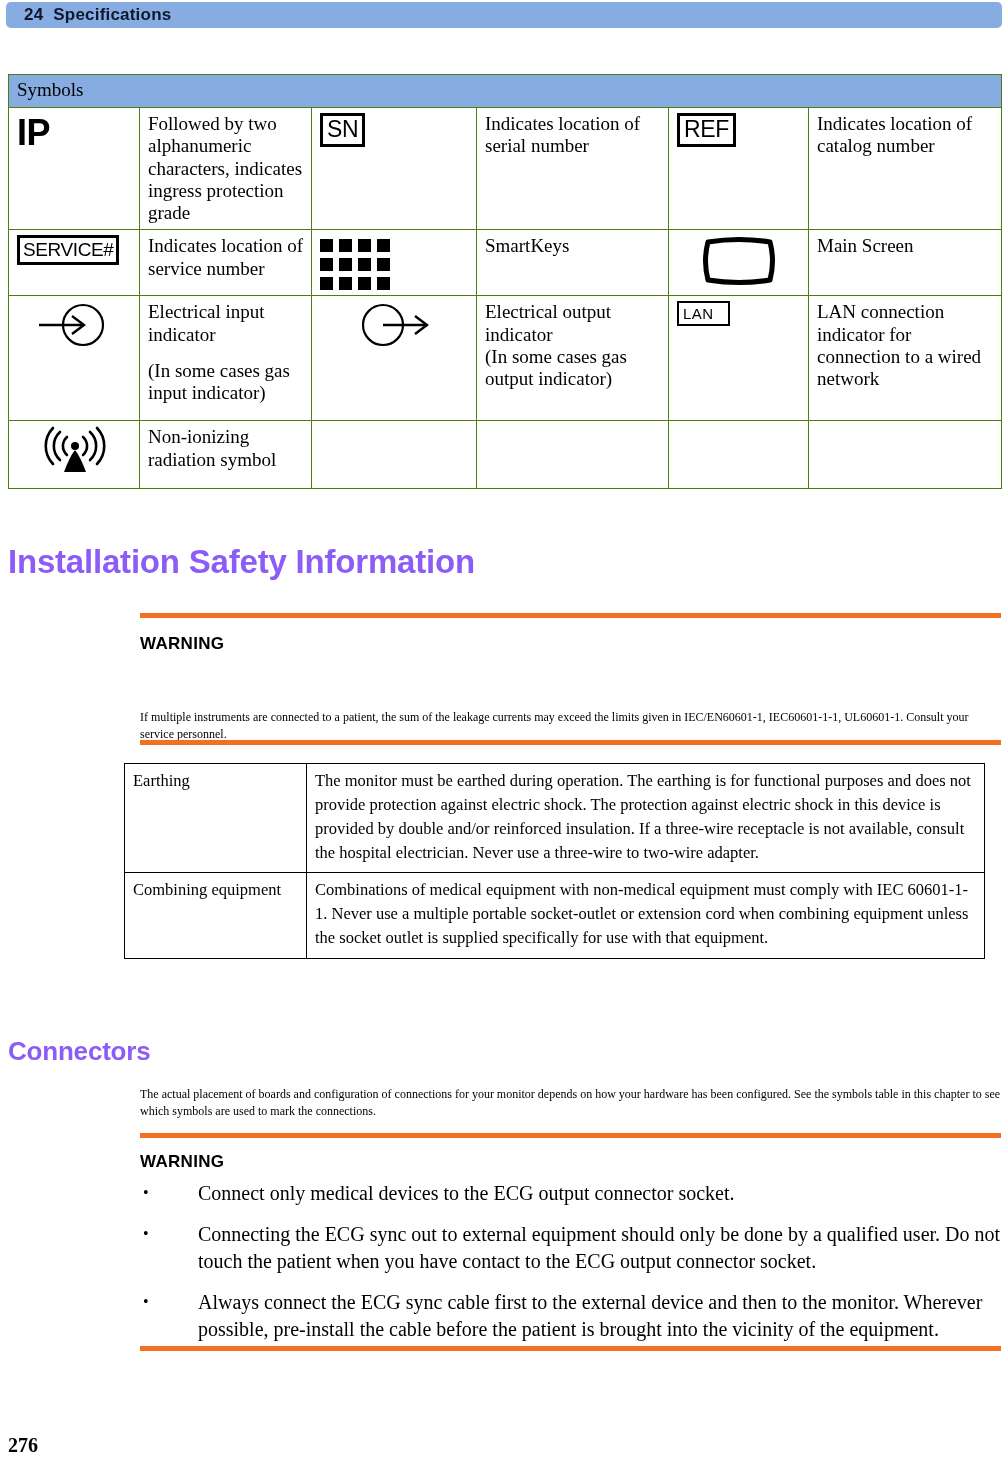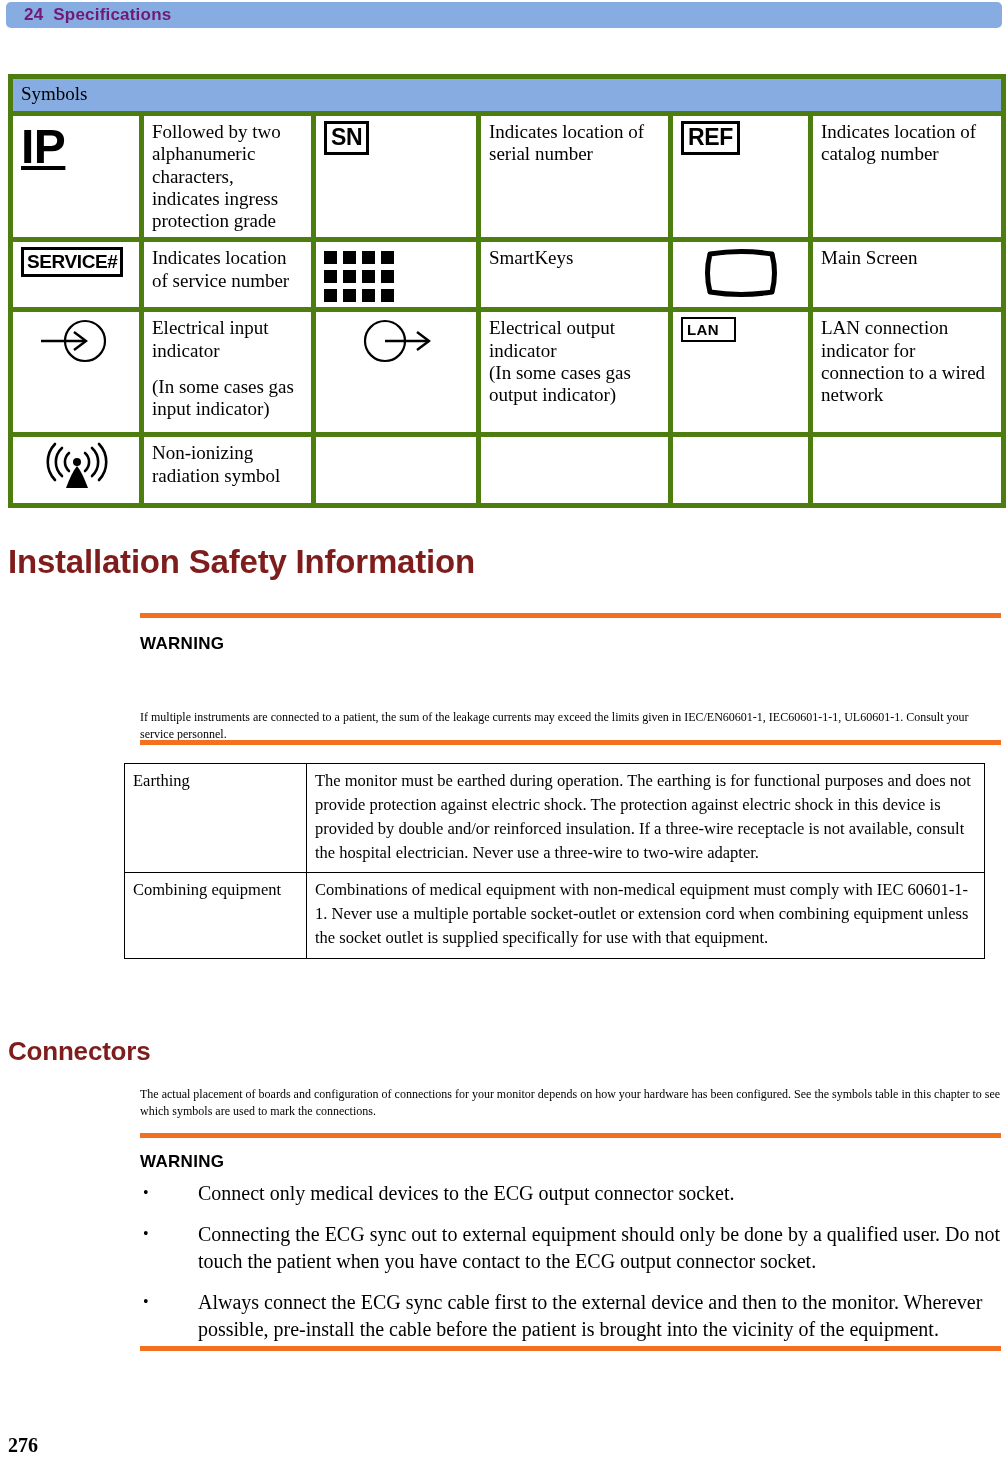--- a/index.html
+++ b/index.html
@@ -23,38 +23,38 @@
     height: 26px;
     background: #86ace2;
     border-radius: 5px;
     display: flex;
     align-items: center;
   }
   .chapter-header .htext {
     font-family: "Liberation Sans", sans-serif;
     font-weight: bold;
     font-size: 17px;
-    color: #701a75;
+    color: #0f172a;
     padding-left: 18px;
     letter-spacing: 0.2px;
     white-space: nowrap;
   }
   .chapter-header .hnum { margin-right: 10px; }
 
   
   .symbols-table {
     position: absolute;
     left: 8px;
     top: 74px;
     width: 993px;
     border-collapse: collapse;
     table-layout: fixed;
   }
   .symbols-table td, .symbols-table th {
-    border: 5px solid #4d7c0f;
+    border: 1px solid #4d7c0f;
     vertical-align: top;
     padding: 5px 7px 5px 8px;
     font-family: "Liberation Serif", serif;
     font-size: 19px;
     line-height: 1.17;
     font-weight: normal;
     text-align: left;
   }
   .symbols-table .hdr-row th {
     background: #86ace2;
@@ -79,32 +79,31 @@
   .r3 td { height: 125px; }
   .r4 td { height: 68px; }
 
   .cell-pad-top { padding-top: 8px; }
   .para-gap { margin-top: 14px; }
 
   
   .sym-ip {
     font-family: "Liberation Sans", sans-serif;
     font-weight: bold;
-    font-size: 48px;
+    font-size: 36px;
     line-height: 1;
     letter-spacing: -0.5px;
     display: inline-block;
     margin-top: 2px;
-    text-decoration: underline;
   }
   .boxed-label {
     display: inline-block;
     border: 3px solid #000;
     font-family: "Liberation Sans", sans-serif;
-    font-weight: bold;
+    font-weight: normal;
     font-size: 23px;
     line-height: 1;
     padding: 2px 4px 3px 4px;
     letter-spacing: -0.3px;
     background: #fff;
   }
   .boxed-label.small {
     font-size: 15px;
     border-width: 2px;
     padding: 3px 15px 3px 4px;
@@ -126,21 +125,21 @@
 
   .icon-svg { display: block; margin: 0 auto; }
 
   
   h1.section-title {
     position: absolute;
     font-family: "Liberation Sans", sans-serif;
     font-weight: bold;
     font-size: 33px;
     margin: 0;
-    color: #7f1d1d;
+    color: #8b5cf6;
     letter-spacing: -0.2px;
   }
   #heading-installation { left: 8px; top: 543px; }
   #heading-connectors  { left: 8px; top: 1036px; font-size: 26px; }
 
   .orange-rule {
     position: absolute;
     background: #f2701f;
     height: 5px;
   }

